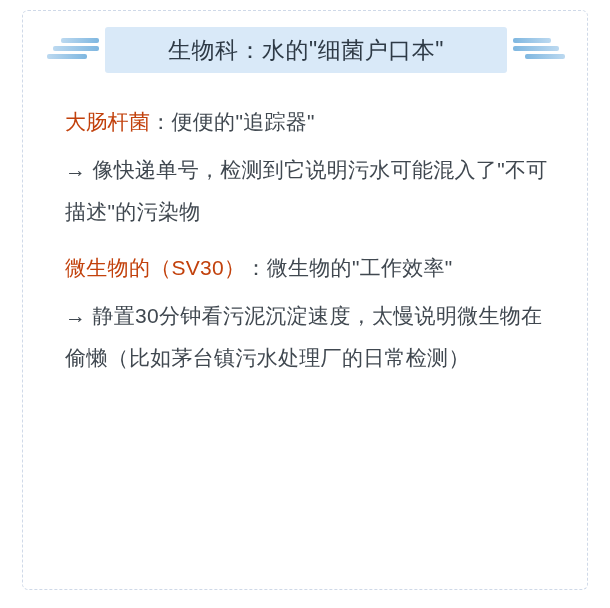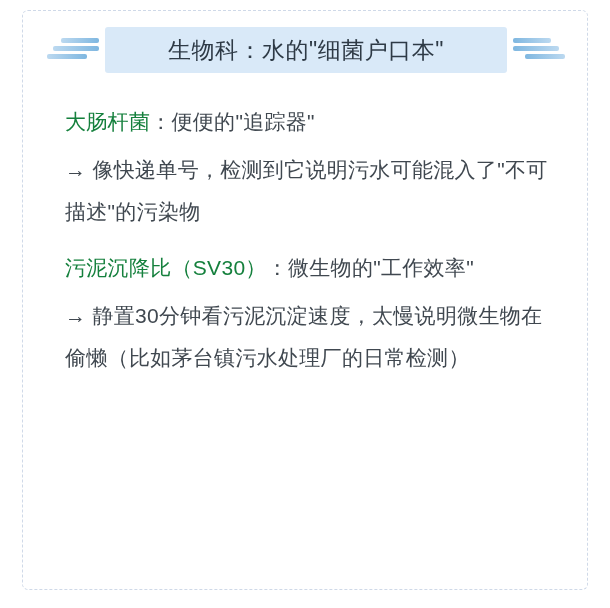--- a/index.html
+++ b/index.html
@@ -84,21 +84,21 @@
   .para {
     font-size: 21px;
     line-height: 42px;
     color: #404850;
     margin: 0 0 6px 0;
     letter-spacing: 0.3px;
     font-family: "Liberation Sans", sans-serif;
   }
   .para.spaced { margin-top: 14px; }
   .term {
-    color: #15803d;
+    color: #c2410c;
   }
   .arrow-line {
     font-size: 21px;
     line-height: 42px;
     color: #404850;
     margin: 0;
     letter-spacing: 0.3px;
   }
 </style>
 </head>
@@ -124,19 +124,19 @@
 
   <div class="body">
 
     <p class="para">
       <span class="term">大肠杆菌</span><span>：</span><span>便便的"追踪器"</span>
     </p>
 
     <p class="arrow-line">→ 像快递单号，检测到它说明污水可能混入了"不可描述"的污染物</p>
 
     <p class="para spaced">
-      <span class="term">污泥沉降比（SV30）</span><span>：</span><span>微生物的"工作效率"</span>
+      <span class="term">微生物的（SV30）</span><span>：</span><span>微生物的"工作效率"</span>
     </p>
 
     <p class="arrow-line">→ 静置30分钟看污泥沉淀速度，太慢说明微生物在偷懒（比如茅台镇污水处理厂的日常检测）</p>
 
   </div>
 </div>
 
 </body></html>

